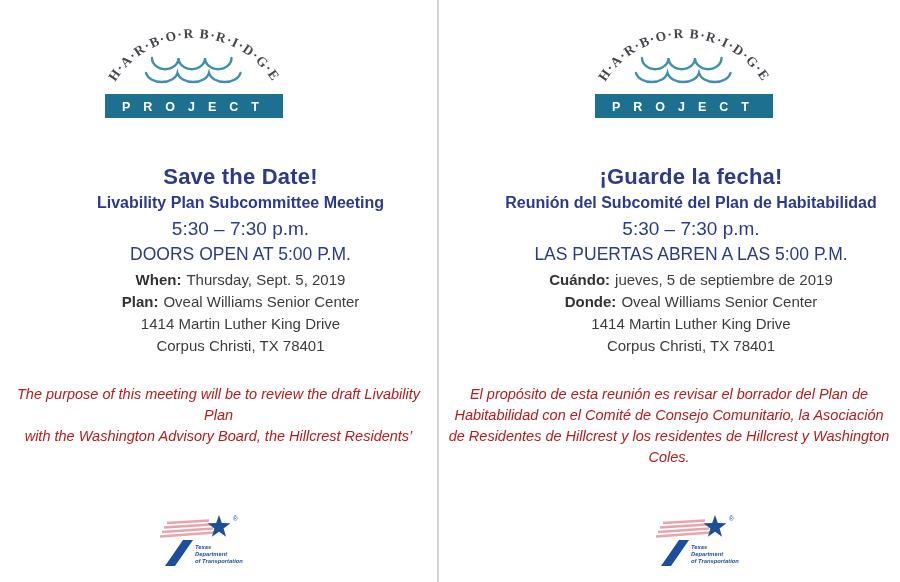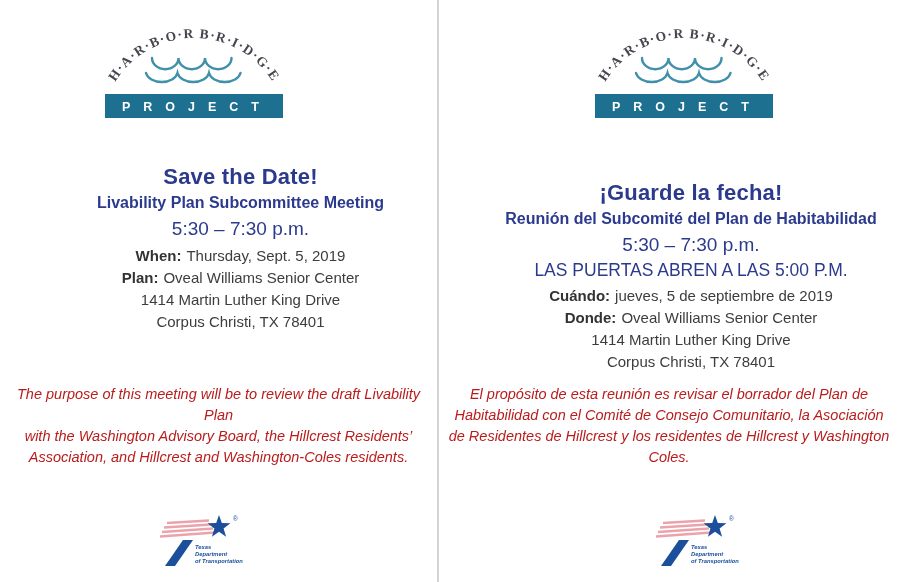--- a/index.html
+++ b/index.html
@@ -53,32 +53,32 @@
         </g>
         <rect x="0" y="70" width="178" height="24" fill="#1d7090"></rect>
         <text x="92" y="87" text-anchor="middle" fill="#ffffff" font-family="'Liberation Sans', sans-serif" font-size="12.5" font-weight="bold" letter-spacing="13">PROJECT</text>
       </svg>
     </div>
 
     <div class="headings" style="color:#2c3a8e;">
       <div class="title">Save the Date!</div>
       <div class="subtitle">Livability Plan Subcommittee Meeting</div>
       <div class="time">5:30 – 7:30 p.m.</div>
+      <div class="doors">DOORS OPEN AT 5:00 P.M.</div>
       <div class="details">
         <div><b>When:</b><span>Thursday, Sept. 5, 2019</span></div>
         <div><b>Plan:</b><span>Oveal Williams Senior Center</span></div>
         <div>1414 Martin Luther King Drive</div>
         <div>Corpus Christi, TX 78401</div>
       </div>
     </div>
 
     <div class="purpose">
       <div>The purpose of this meeting will be to review the draft Livability Plan</div>
       <div>with the Washington Advisory Board, the Hillcrest Residents’</div>
-      <div>Association, and Hillcrest and Washington-Coles residents.</div>
     </div>
 
     <div class="txdot-wrap">
       <svg width="96" height="56" viewBox="0 0 96 56">
         <g stroke="#eba3ab" stroke-width="2.4">
           <path d="M 12,10 L 54,7.5"></path>
           <path d="M 9,14.5 L 56,11.5"></path>
           <path d="M 7,19 L 58,15.5"></path>
           <path d="M 5,23.5 L 60,19.5"></path>
         </g>
@@ -108,21 +108,21 @@
         </text>
         <g stroke="#3f90aa" stroke-width="2.4" fill="none" stroke-linecap="round">
           <path d="M 47,34 a 13,11 0 0 0 26.5,0 a 13,11 0 0 0 26.5,0 a 13,11 0 0 0 26.5,0"></path>
           <path d="M 41,49 a 16,11 0 0 0 31.5,0 a 16,11 0 0 0 31.5,0 a 16,11 0 0 0 31.5,0"></path>
         </g>
         <rect x="0" y="70" width="178" height="24" fill="#1d7090"></rect>
         <text x="92" y="87" text-anchor="middle" fill="#ffffff" font-family="'Liberation Sans', sans-serif" font-size="12.5" font-weight="bold" letter-spacing="13">PROJECT</text>
       </svg>
     </div>
 
-    <div class="headings" style="color:#2c3a8e;margin-top:16px;">
+    <div class="headings" style="color:#2c3a8e;">
       <div class="title">¡Guarde la fecha!</div>
       <div class="subtitle">Reunión del Subcomité del Plan de Habitabilidad</div>
       <div class="time">5:30 – 7:30 p.m.</div>
       <div class="doors">LAS PUERTAS ABREN A LAS 5:00 P.M.</div>
       <div class="details">
         <div><b>Cuándo:</b><span>jueves, 5 de septiembre de 2019</span></div>
         <div><b>Donde:</b><span>Oveal Williams Senior Center</span></div>
         <div>1414 Martin Luther King Drive</div>
         <div>Corpus Christi, TX 78401</div>
       </div>

